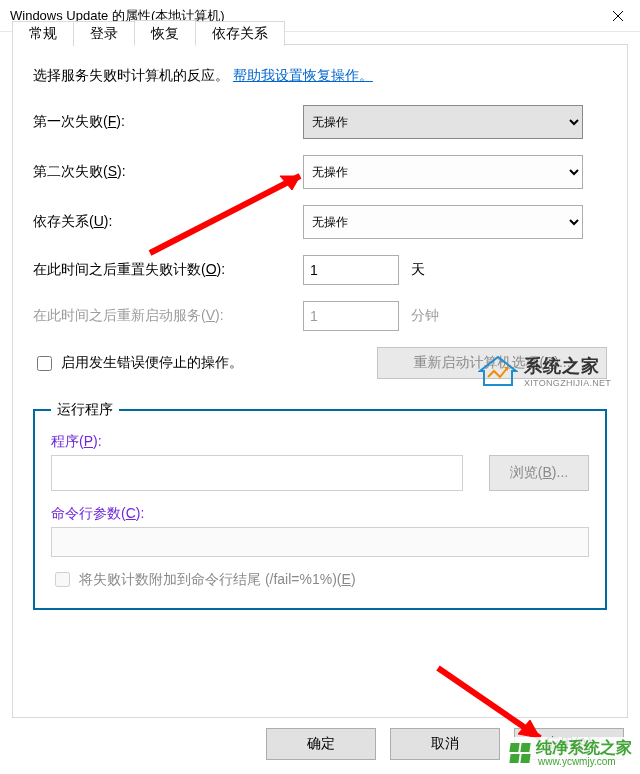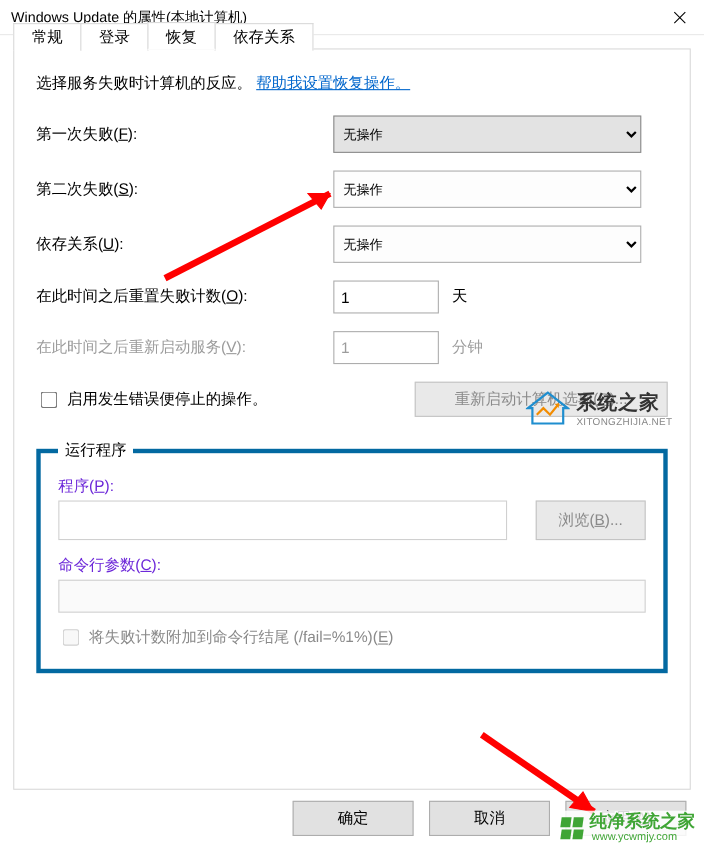--- a/index.html
+++ b/index.html
@@ -126,21 +126,21 @@
     padding: 0 16px;
     background: #e1e1e1;
     border: 1px solid #adadad;
     min-width: 120px;
   }
   button.win:disabled { color:#8a8a8a; background:#e9e9e9; border-color:#c4c4c4;}
   button.win.wide { min-width: 230px; }
 
   
   fieldset.group {
-    border: 4px solid #0369a1;
+    border: 2px solid #0369a1;
     padding: 14px 16px 18px 16px;
     margin: 0;
   }
   fieldset.group legend { padding: 0 6px; font-size:14px; }
 
   .grp-row { margin-bottom: 6px; }
   .grp-label { margin-bottom:4px; color:#6d28d9; }
   .prog-row { display:flex; gap:26px; align-items:stretch; }
   .prog-row input[type=text]{
     flex:1; height:36px; border:1px solid #d0d0d0; padding:2px 6px;

